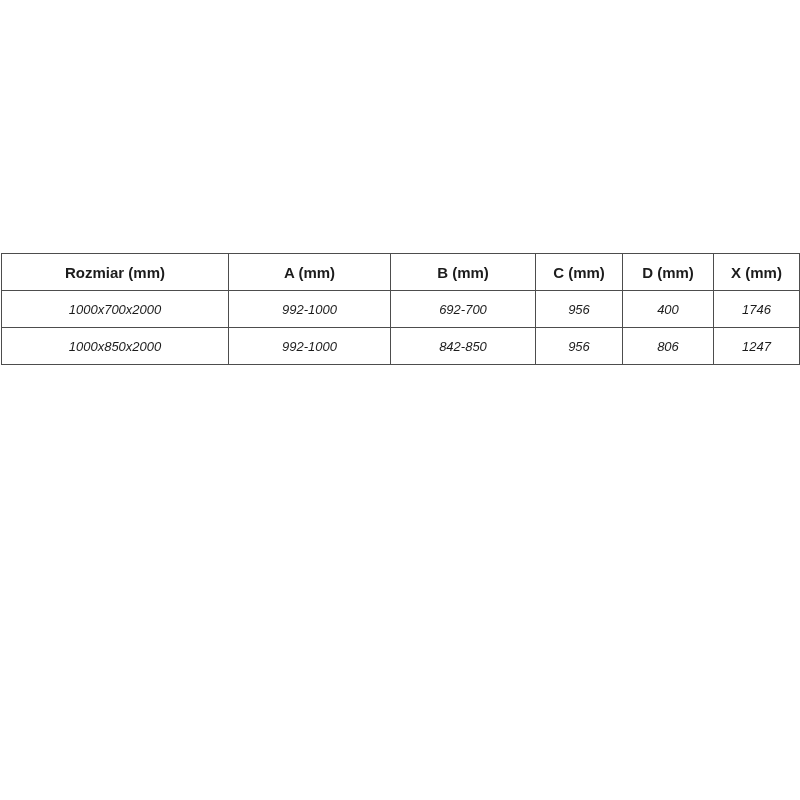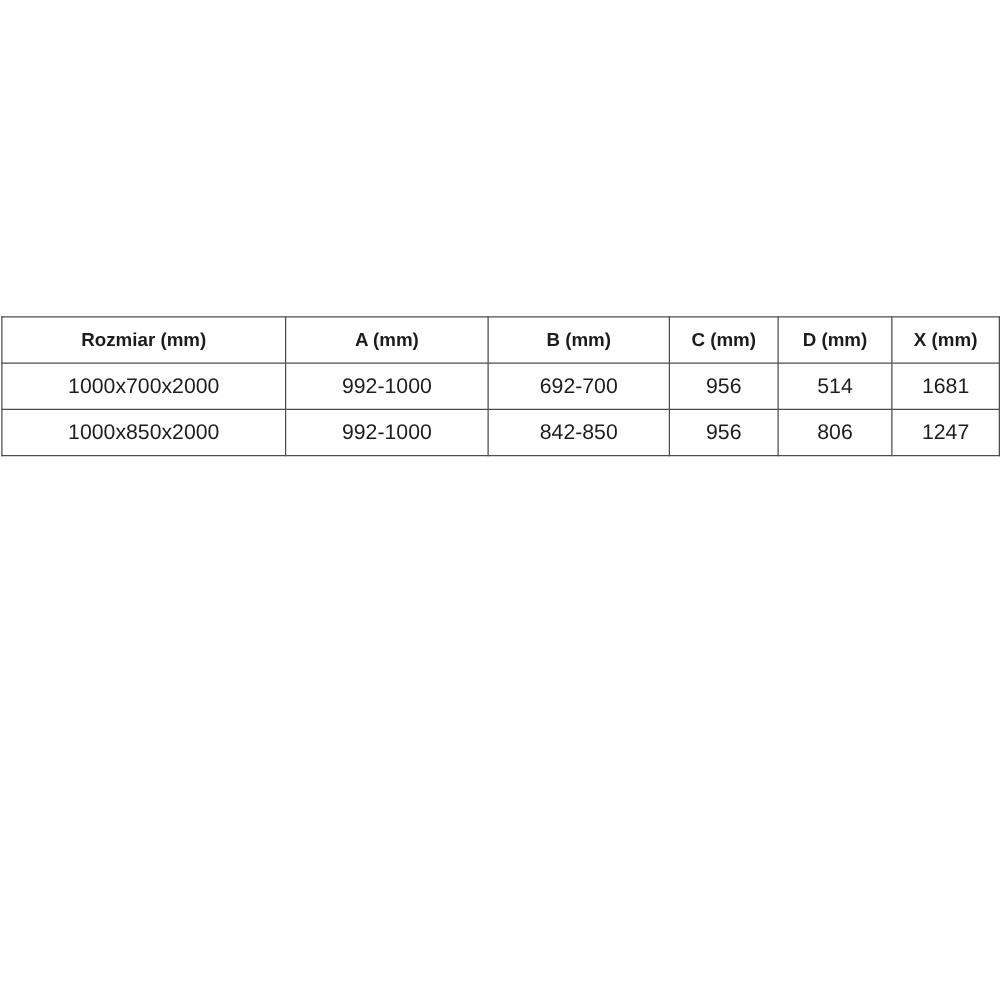--- a/index.html
+++ b/index.html
@@ -37,21 +37,22 @@
     color: var(--text, #1c1c1c);
     font-size: 15px;
     white-space: nowrap;
     overflow: hidden;
   }
   table.dim-table th {
     font-weight: bold;
   }
   table.dim-table td {
     font-weight: normal;
-    font-size: 17px;
+    font-size: 13px;
+    font-style: italic;
   }
 </style>
 </head>
 <body>
 
 <div class="canvas">
   <table class="dim-table">
     <colgroup>
       <col style="width:227px">
       <col style="width:162px">
@@ -69,22 +70,22 @@
         <th>D (mm)</th>
         <th>X (mm)</th>
       </tr>
     </thead>
     <tbody>
       <tr>
         <td>1000x700x2000</td>
         <td>992-1000</td>
         <td>692-700</td>
         <td>956</td>
-        <td>514</td>
-        <td>1681</td>
+        <td>400</td>
+        <td>1746</td>
       </tr>
       <tr>
         <td>1000x850x2000</td>
         <td>992-1000</td>
         <td>842-850</td>
         <td>956</td>
         <td>806</td>
         <td>1247</td>
       </tr>
     </tbody>

